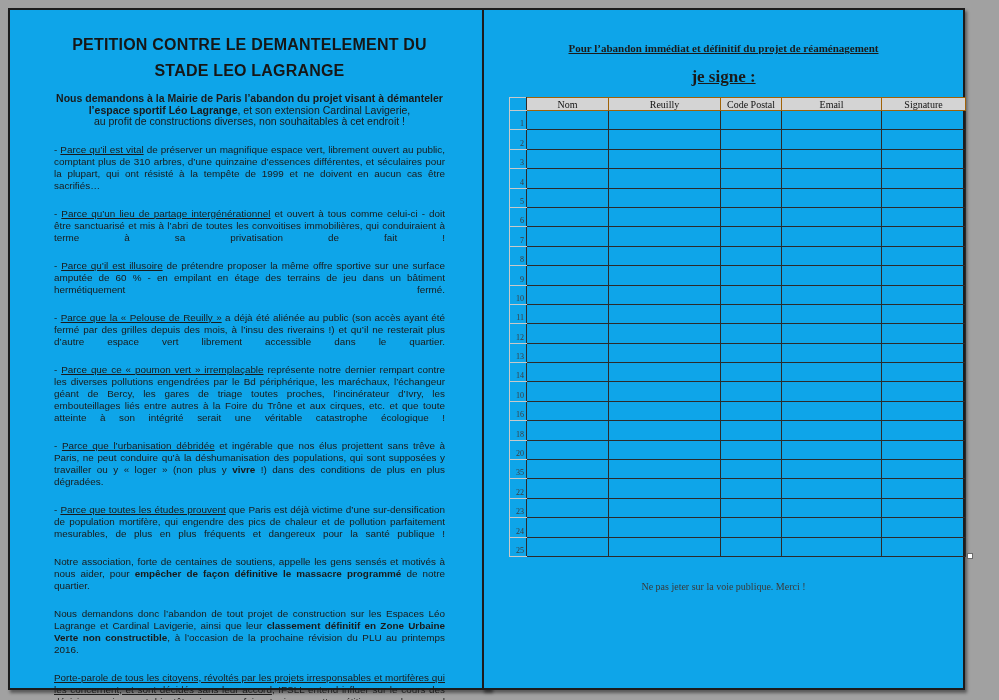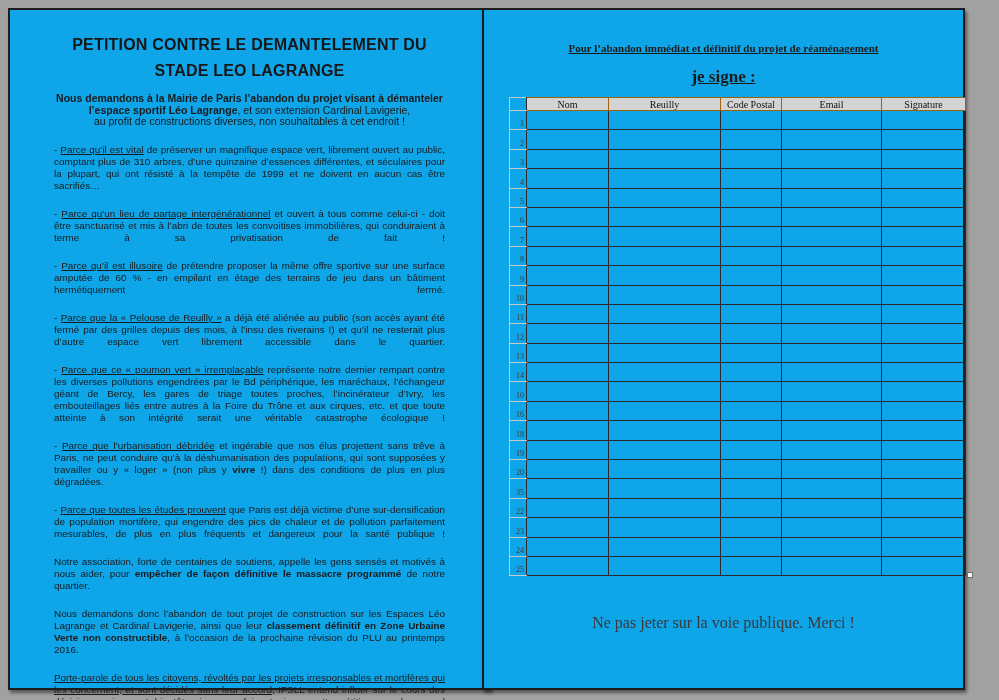--- a/index.html
+++ b/index.html
@@ -68,21 +68,21 @@
     border:1px solid #c9c9c9;border-right:1px solid #2b2b2b;
     font-size:8px;color:#3c3c3c;text-align:right;
     vertical-align:bottom;padding:0 2px 1px 0;
   }
   table.sig td.num.corner{border-bottom:1px solid #c9c9c9;}
   .resize-handle{
     position:absolute;right:-8px;bottom:-2px;width:4px;height:4px;
     background:#fff;border:1px solid #6a6a6a;
   }
   .rp-footer{
-    text-align:center;font-size:16px;color:#3a3a3a;margin-top:38px;
+    text-align:center;font-size:10px;color:#3a3a3a;margin-top:24px;
   }
 </style>
 </head>
 <body>
 
 <div class="page" id="page-left">
   <div class="lp-inner">
     <div class="doc-title">
       <div>PETITION CONTRE LE DEMANTELEMENT DU</div>
       <div>STADE LEO LAGRANGE</div>
@@ -322,28 +322,20 @@
             </tr>
             <tr>
               <td class="num">18</td>
               <td class="cell"></td>
               <td class="cell"></td>
               <td class="cell"></td>
               <td class="cell"></td>
               <td class="cell"></td>
             </tr>
             <tr>
-              <td class="num">19</td>
-              <td class="cell"></td>
-              <td class="cell"></td>
-              <td class="cell"></td>
-              <td class="cell"></td>
-              <td class="cell"></td>
-            </tr>
-            <tr>
               <td class="num">20</td>
               <td class="cell"></td>
               <td class="cell"></td>
               <td class="cell"></td>
               <td class="cell"></td>
               <td class="cell"></td>
             </tr>
             <tr>
               <td class="num">35</td>
               <td class="cell"></td>

